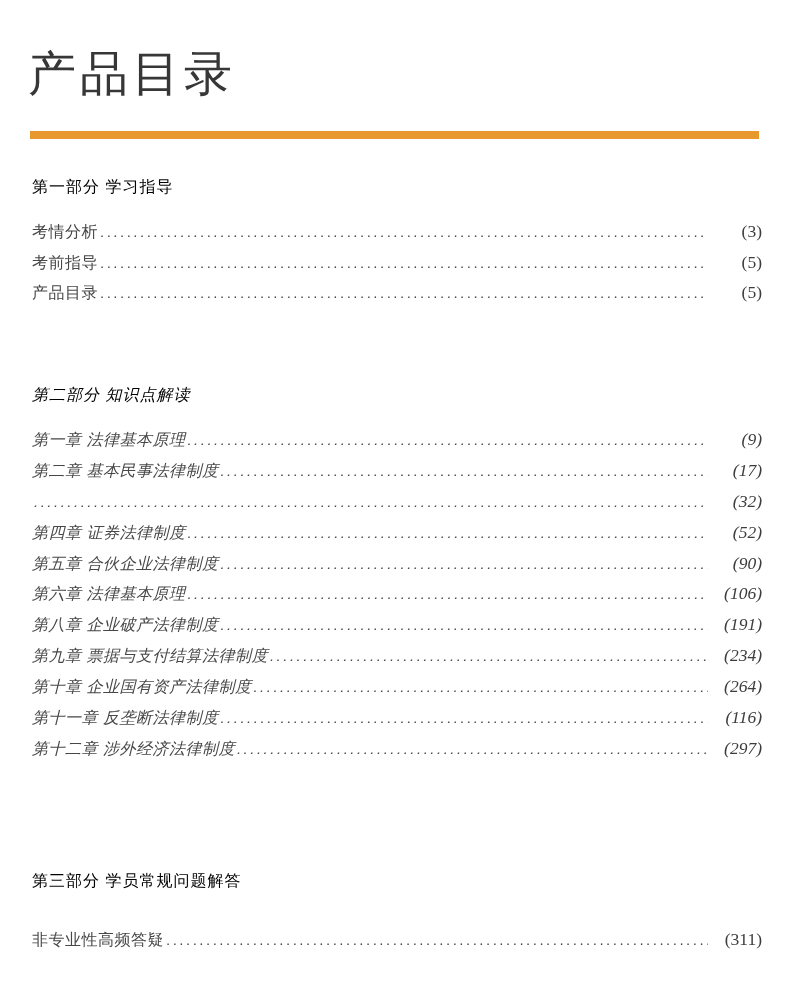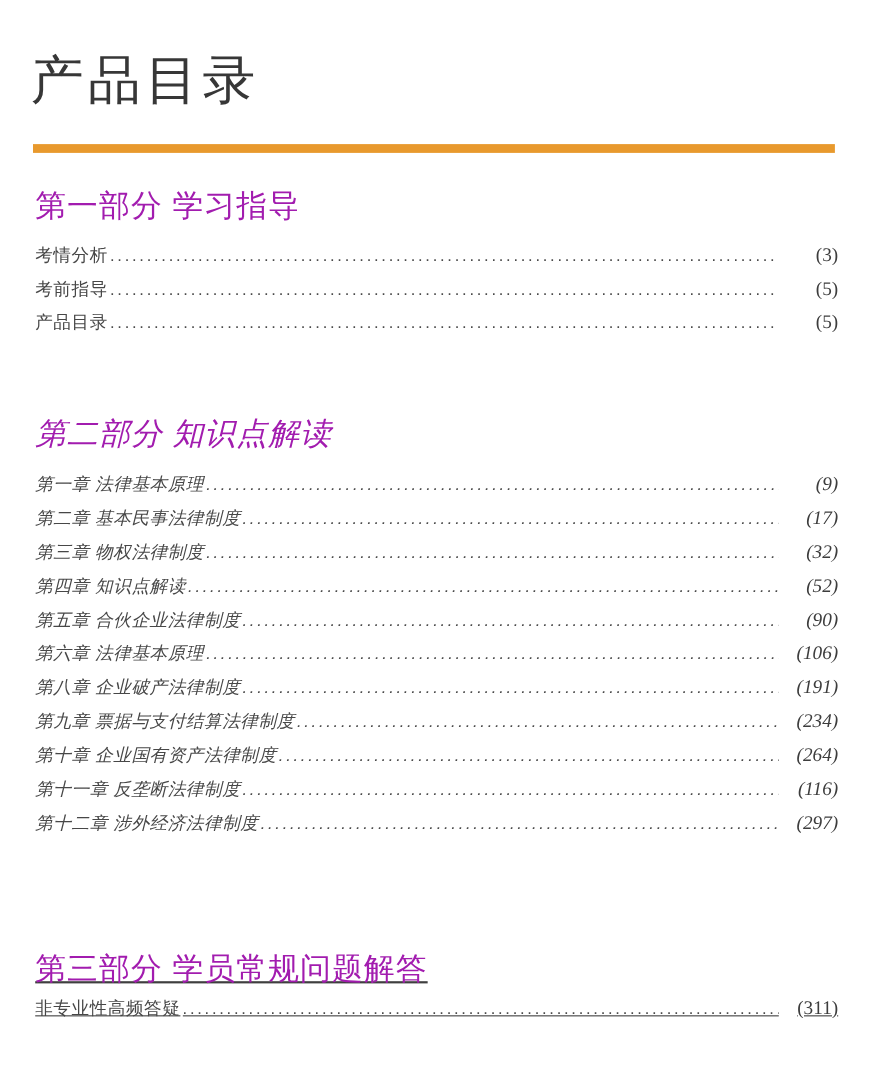--- a/index.html
+++ b/index.html
@@ -21,30 +21,30 @@
   }
   .rule{
     position:absolute;left:30px;top:131px;
     width:729px;height:8px;
   }
   .section{
     position:absolute;left:32px;width:730px;
   }
   .sec1{top:172px;}
   .sec2{top:380px;font-style:italic;}
-  .sec3{top:866px;text-decoration:underline;}
+  .sec3{top:866px;}
   .section h2{
     margin:0;
-    font-size:28px;line-height:30px;
+    font-size:16px;line-height:30px;
     font-weight:500;
     letter-spacing:1px;
-    color:#a21caf;
+    color:#000000;
   }
   .rows{margin-top:19px;}
-  .sec3 .rows{margin-top:10px;}
+  .sec3 .rows{margin-top:33px;}
   .row{
     display:flex;
     align-items:baseline;
     height:30.5px;
   }
   .sec2 .row{height:30.9px;}
   .sec3 .row{height:30px;}
   .row .lbl{
     flex:0 0 auto;
     font-size:16px;
@@ -111,26 +111,25 @@
         <span class="lbl">第一章 法律基本原理</span>
         <span class="dots"></span>
         <span class="pg">(9)</span>
       </div>
       <div class="row">
         <span class="lbl">第二章 基本民事法律制度</span>
         <span class="dots"></span>
         <span class="pg">(17)</span>
       </div>
       <div class="row">
-        <span class="lbl">第三章 物权法律制度</span>
         <span class="dots"></span>
         <span class="pg">(32)</span>
       </div>
       <div class="row">
-        <span class="lbl">第四章 知识点解读</span>
+        <span class="lbl">第四章 证券法律制度</span>
         <span class="dots"></span>
         <span class="pg">(52)</span>
       </div>
       <div class="row">
         <span class="lbl">第五章 合伙企业法律制度</span>
         <span class="dots"></span>
         <span class="pg">(90)</span>
       </div>
       <div class="row">
         <span class="lbl">第六章 法律基本原理</span>

